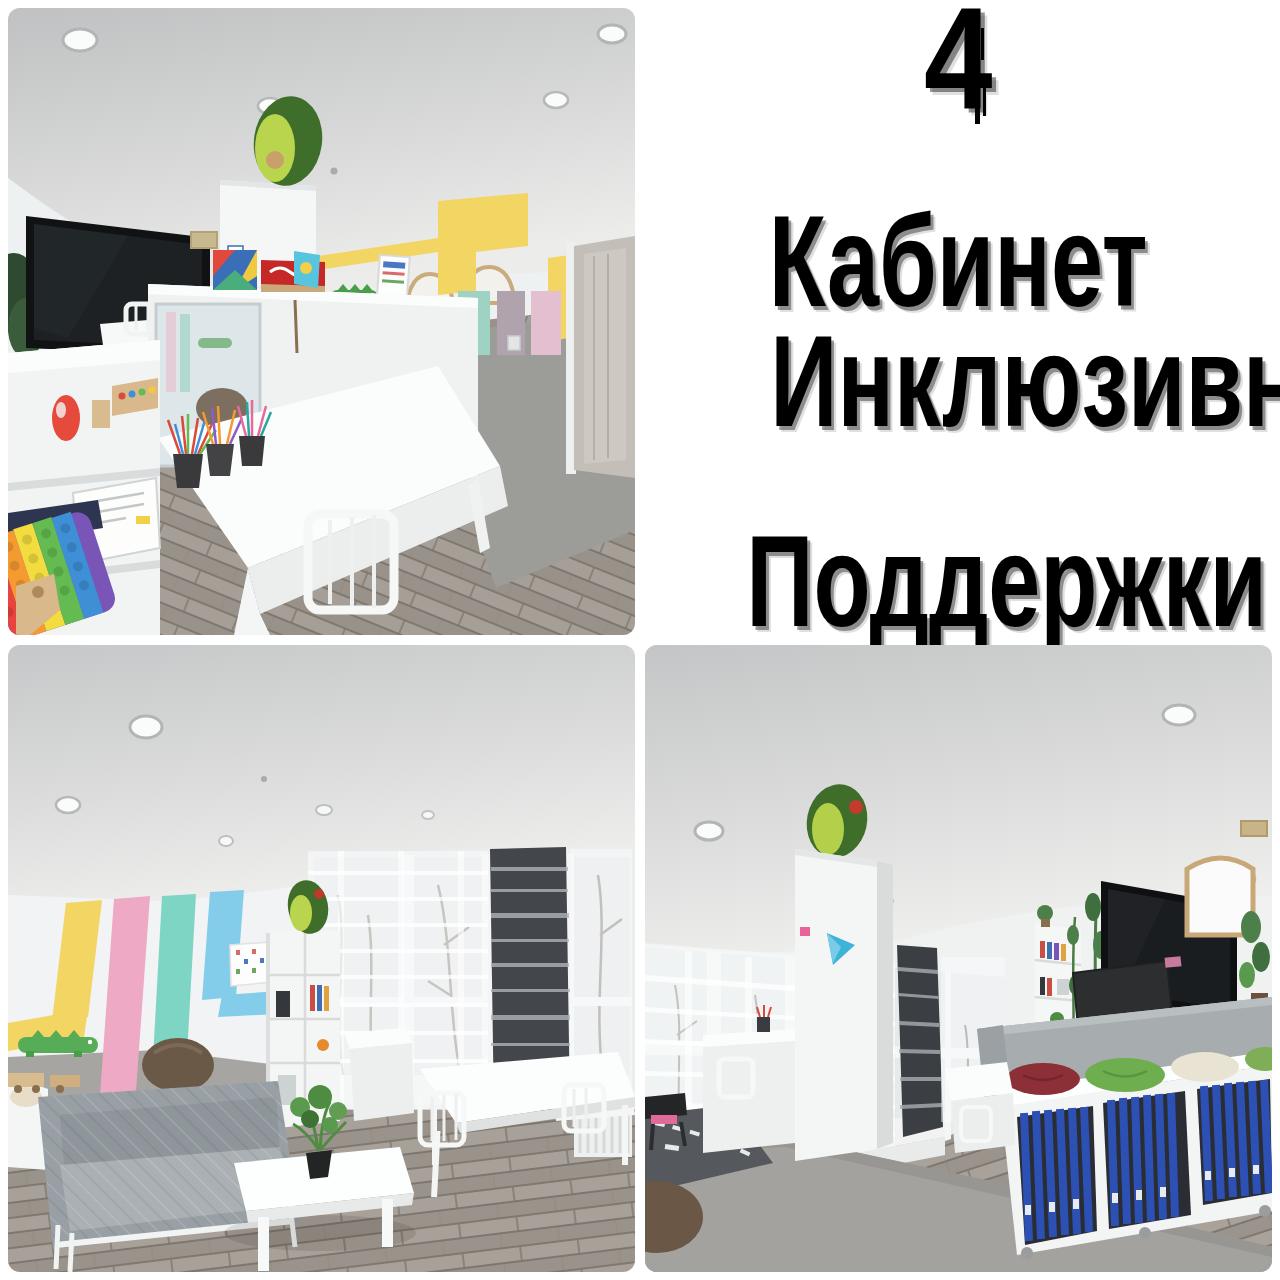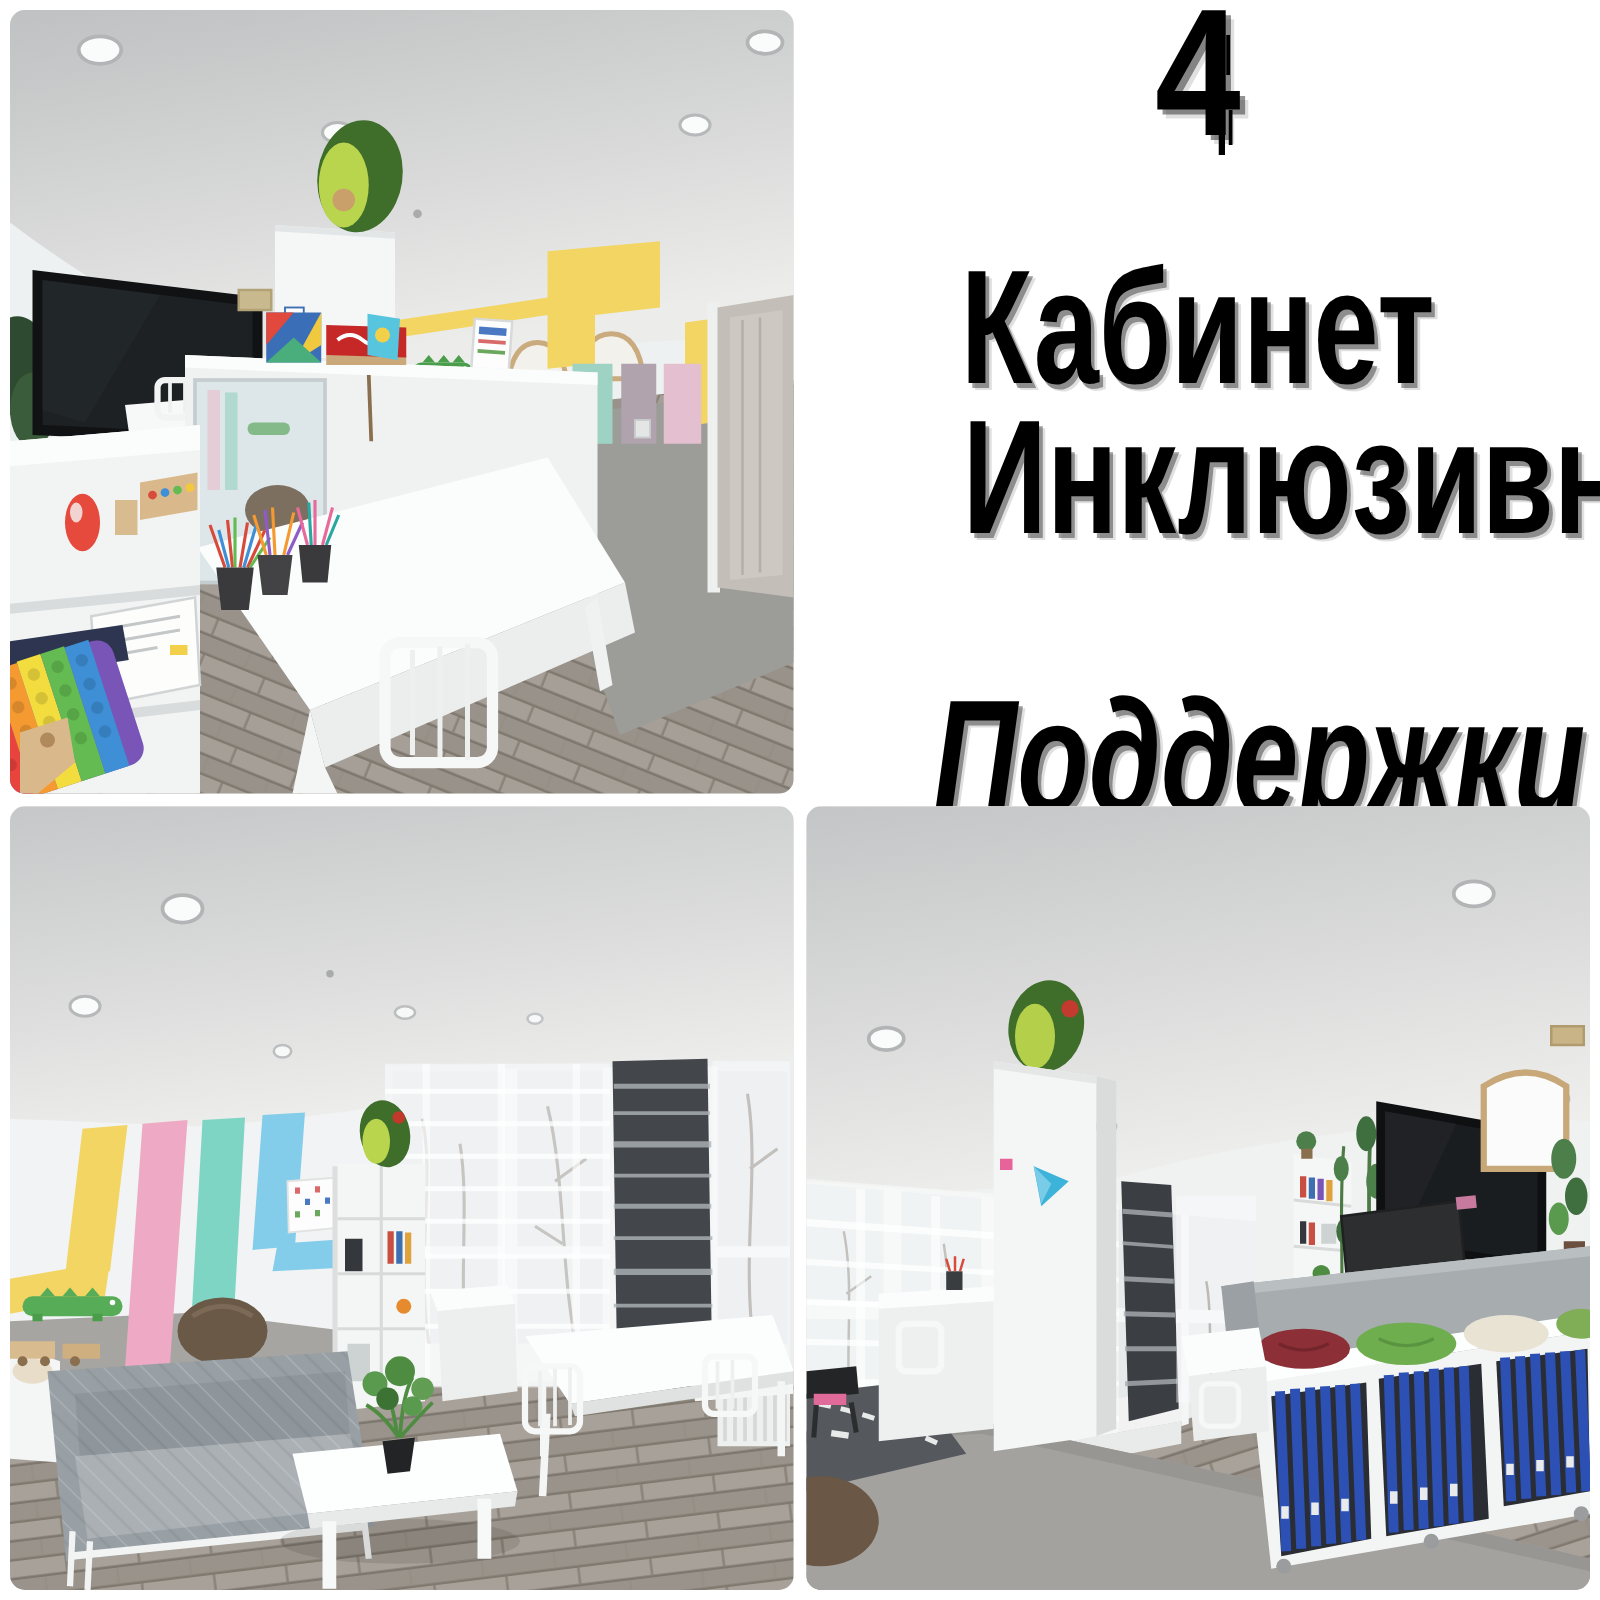--- a/index.html
+++ b/index.html
@@ -7,21 +7,21 @@
   .photo { position:absolute; border-radius:12px; overflow:hidden; background:#dddddd; }
   .photo svg { display:block; width:100%; height:100%; }
   .photo.tl { left:8px; top:8px;   width:627px; height:627px; }
   .photo.bl { left:8px; top:645px; width:627px; height:627px; }
   .photo.br { left:645px; top:645px; width:627px; height:627px; }
   .title-block { position:absolute; left:645px; top:8px; width:627px; height:629px; }
   .tline { position:absolute; left:0; width:100%; text-align:center; font-weight:bold; color:#000;
            white-space:nowrap; font-size:130px; line-height:1; }
   .tline > span { display:inline-block; transform:scaleX(0.72); transform-origin:center;
            text-shadow: 4px 4px 0 rgba(40,40,40,0.45), 7px 6px 0 rgba(0,0,0,0.12); }
-  .tline.l1 { top:188px; } .tline.l2 { top:308px; } .tline.l3 { top:532px;font-style:italic; }
+  .tline.l1 { top:188px; } .tline.l2 { top:308px; } .tline.l3 { top:508px; }
   .num { position:absolute; top:-22px; left:0; width:100%; text-align:center; font-weight:bold;
          color:#000; font-size:145px; line-height:1; }
   .num > span { display:inline-block; transform:scaleX(0.85); transform-origin:center;
          text-shadow: 5px 4px 0 rgba(40,40,40,0.5), 8px 7px 0 rgba(0,0,0,0.12); }
   .gbar { position:absolute; background:#000; }
   .g1 { left:328px; top:14px; width:5px; height:46px; }
   .g2 { left:336px; top:20px; width:3px; height:32px; }
   .g3 { left:330px; top:72px; width:5px; height:44px; }
   .g4 { left:338px; top:80px; width:3px; height:28px; }
 </style>

